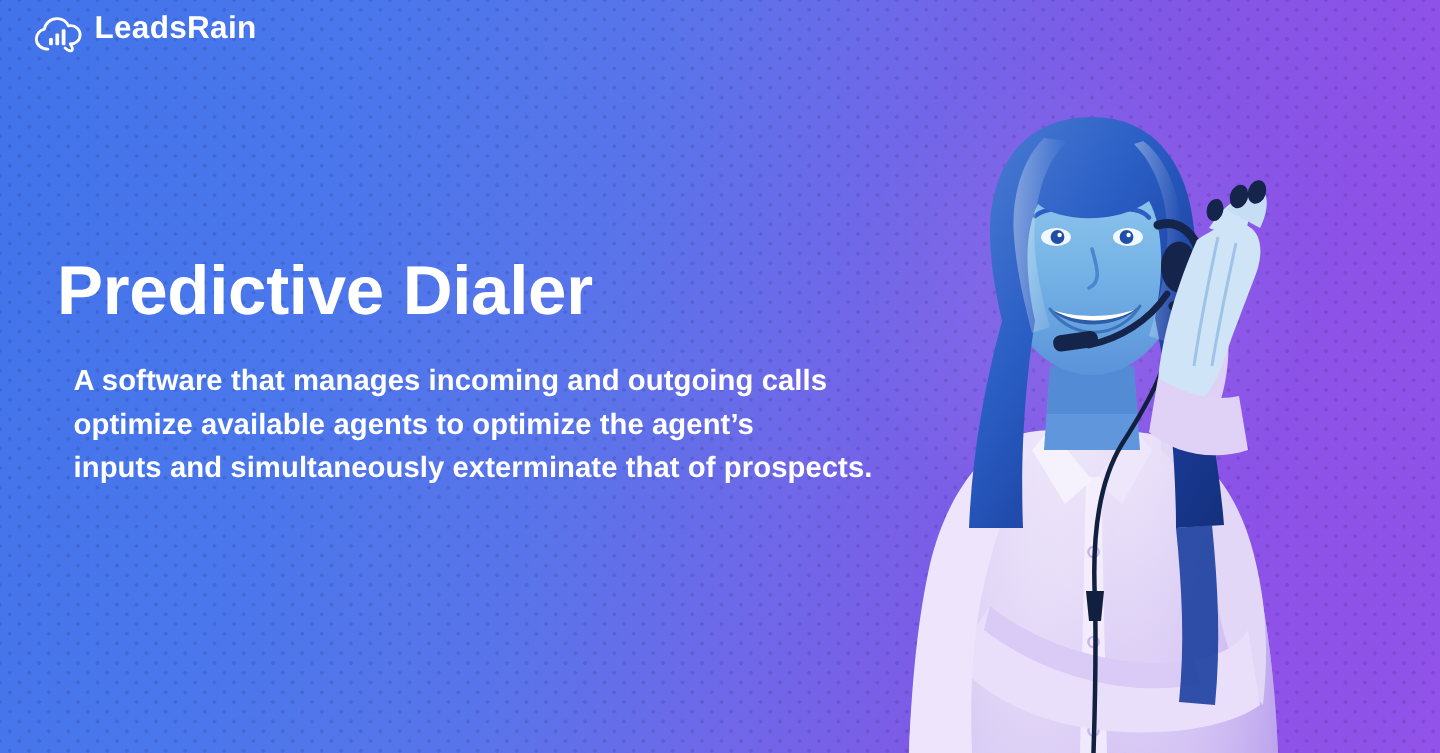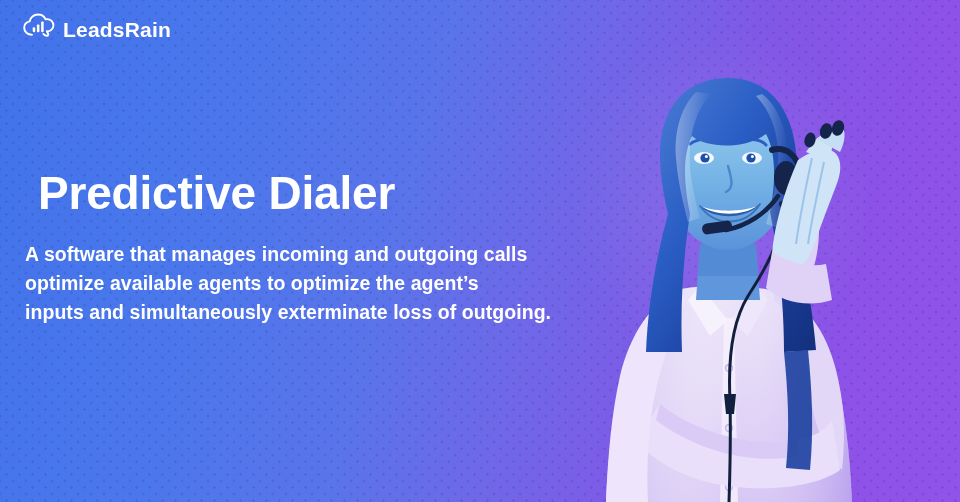--- a/index.html
+++ b/index.html
@@ -46,21 +46,21 @@
     background: radial-gradient(closest-side, rgba(255,255,255,0.09), rgba(255,255,255,0) 72%);
     pointer-events: none;
   }
 
   
   .logo {
     position: absolute;
     left: 22px;
     top: 8px;
     display: flex;
-    align-items: flex-end;
+    align-items: flex-start;
     gap: 7px;
     height: 32px;
   }
   .logo-mark { width: 34px; height: 30px; display: block; }
   .logo-text {
     color: #ffffff;
     font-size: 21px;
     font-weight: bold;
     letter-spacing: 0.2px;
     line-height: 1;
@@ -84,21 +84,21 @@
     white-space: nowrap;
   }
   .subcopy {
     margin: 21px 0 0 0;
     color: #ffffff;
     font-size: 19.5px;
     font-weight: bold;
     line-height: 1.5;
     letter-spacing: 0.05px;
   }
-  .subcopy .line { display: block; white-space: nowrap; }
+  .subcopy .line { display: block; white-space: nowrap; margin-left: 24px; }
 
   
   .subject {
     position: absolute;
     left: 560px;
     top: 0;
     width: 330px;
     height: 502px;
     pointer-events: none;
   }
@@ -126,21 +126,21 @@
       </svg>
     </span>
     <span class="logo-text">LeadsRain</span>
   </div>
 
   <div class="copy">
     <h1 class="headline">Predictive Dialer</h1>
     <p class="subcopy">
       <span class="line">A software that manages incoming and outgoing calls</span>
       <span class="line">optimize available agents to optimize the agent’s</span>
-      <span class="line">inputs and simultaneously exterminate loss of outgoing.</span>
+      <span class="line">inputs and simultaneously exterminate that of prospects.</span>
     </p>
   </div>
 
   <div class="subject">
     <svg viewBox="0 0 330 502" xmlns="http://www.w3.org/2000/svg" aria-hidden="true">
       <defs>
         <linearGradient id="shirtG" x1="0" y1="0" x2="1" y2="1">
           <stop offset="0%" stop-color="#f3edfb"></stop>
           <stop offset="45%" stop-color="#e6dcf8"></stop>
           <stop offset="100%" stop-color="#cdb8f2"></stop>

